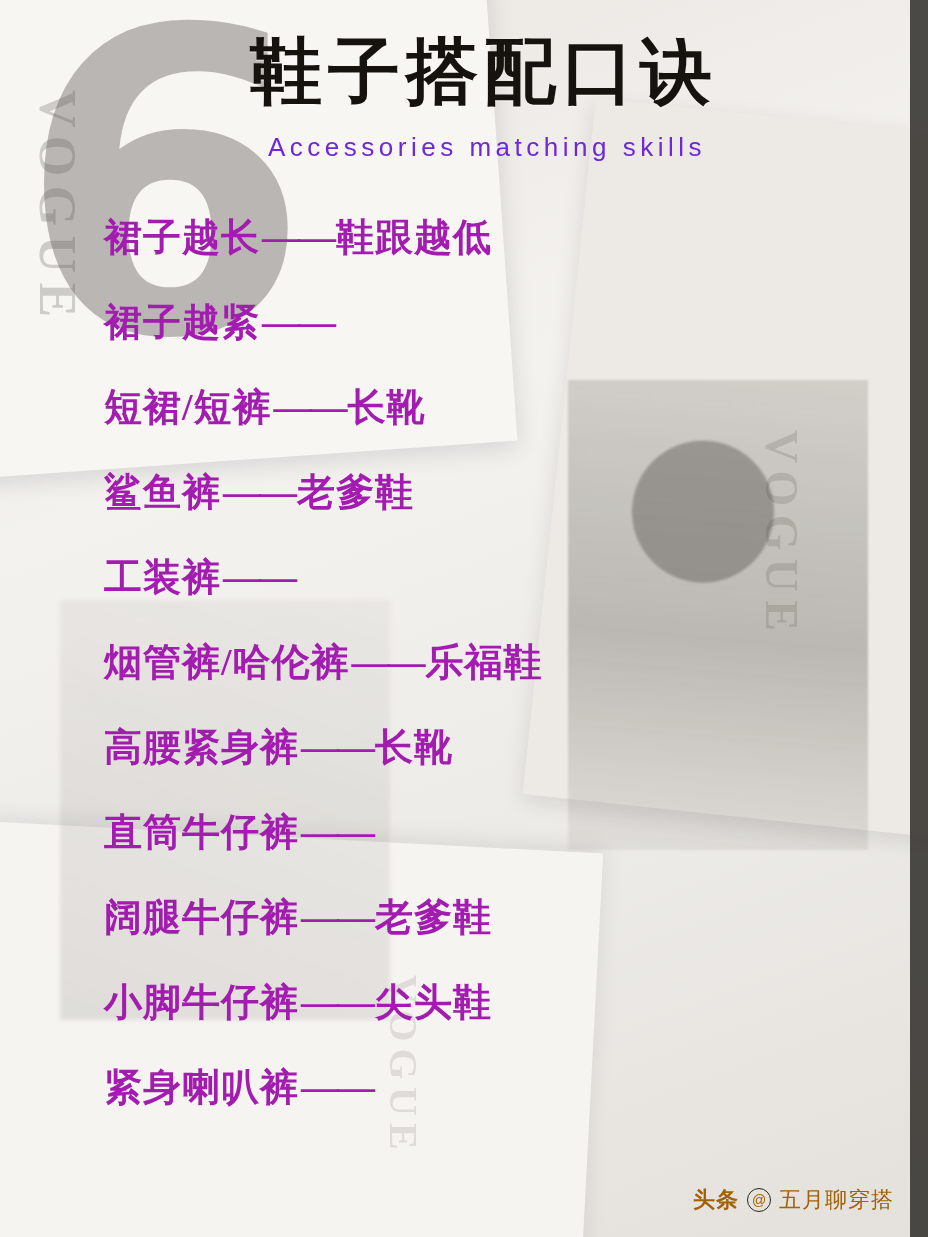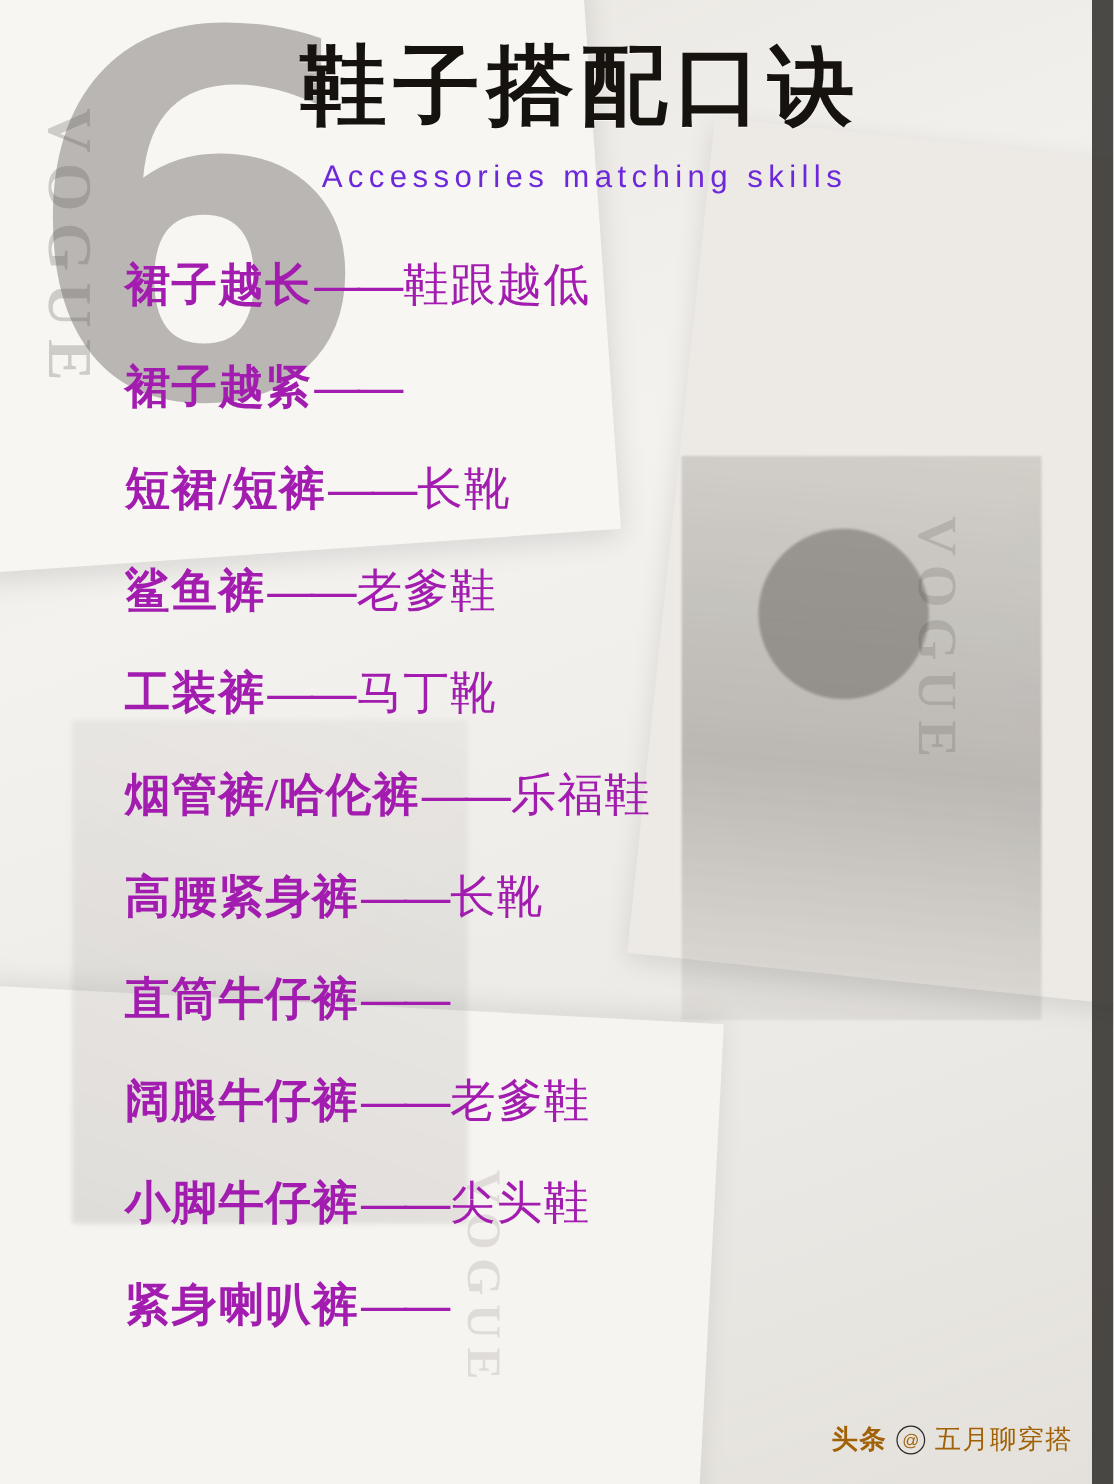--- a/index.html
+++ b/index.html
@@ -142,21 +142,21 @@
     color: #a21caf;
     white-space: nowrap;
     letter-spacing: 1px;
   }
   .rule-left { font-weight: 700; }
   .rule-dash {
     font-weight: 700;
     letter-spacing: -2px;
     padding: 0 2px;
   }
-  .rule-right { font-weight: 400; text-align: center; }
+  .rule-right { font-weight: 700; text-align: center; }
 
   
   .watermark {
     position: absolute;
     right: 34px;
     bottom: 22px;
     display: flex;
     align-items: center;
     gap: 8px;
     font-family: "Liberation Sans", sans-serif;
@@ -219,21 +219,20 @@
       <span class="rule-right">长靴</span>
     </div>
     <div class="rule-row">
       <span class="rule-left">鲨鱼裤</span>
       <span class="rule-dash">——</span>
       <span class="rule-right">老爹鞋</span>
     </div>
     <div class="rule-row">
       <span class="rule-left">工装裤</span>
       <span class="rule-dash">——</span>
-      <span class="rule-right">马丁靴</span>
     </div>
     <div class="rule-row">
       <span class="rule-left">烟管裤/哈伦裤</span>
       <span class="rule-dash">——</span>
       <span class="rule-right">乐福鞋</span>
     </div>
     <div class="rule-row">
       <span class="rule-left">高腰紧身裤</span>
       <span class="rule-dash">——</span>
       <span class="rule-right">长靴</span>

